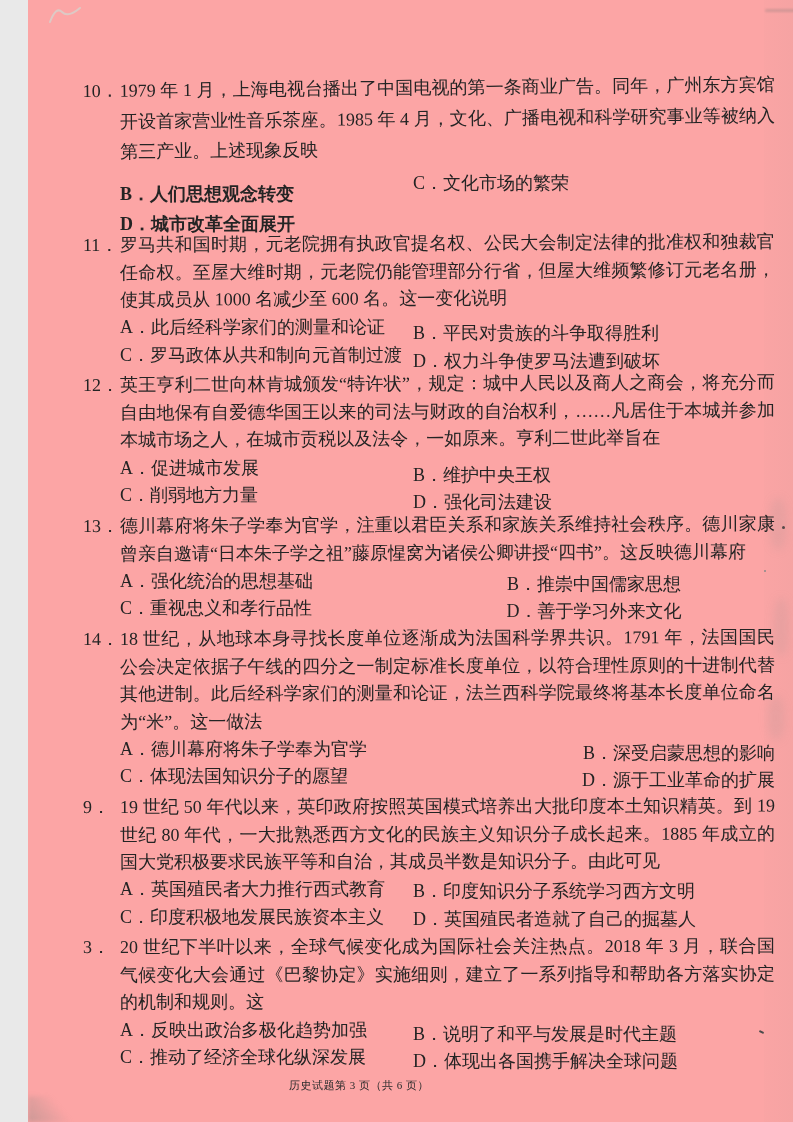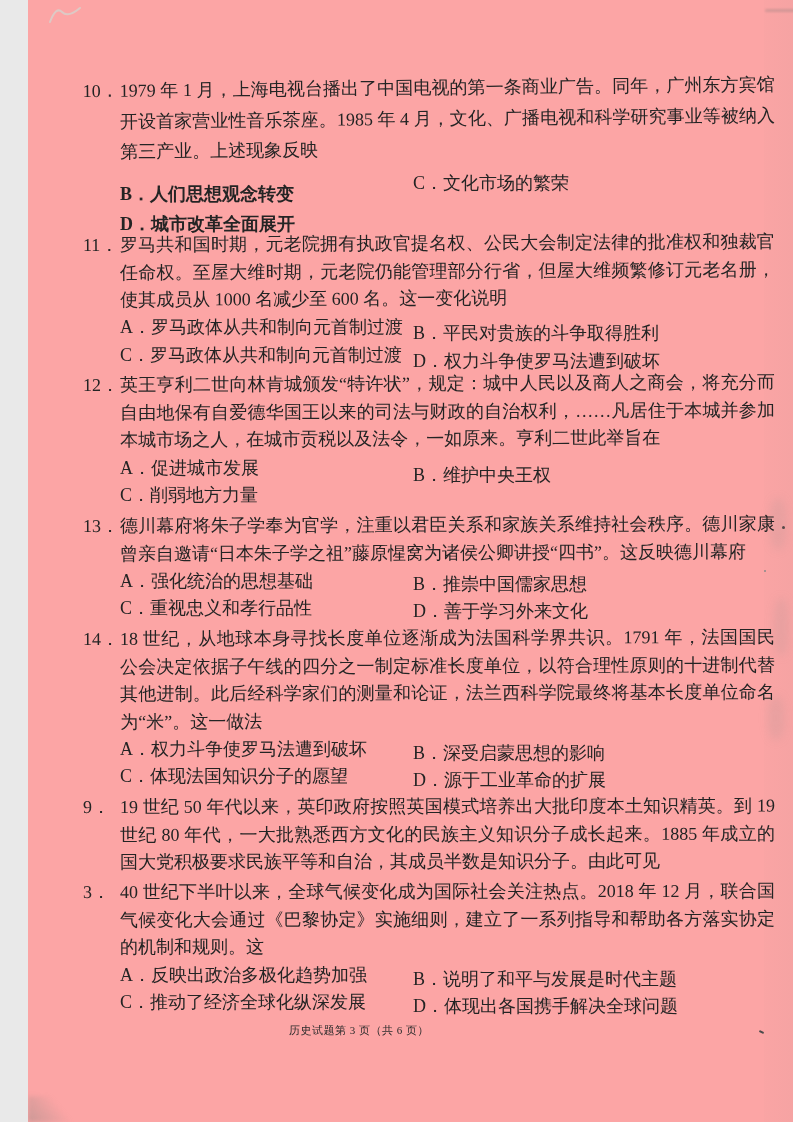--- a/index.html
+++ b/index.html
@@ -40,22 +40,22 @@
   .q0 .q-head{transform:rotate(-0.55deg);}
   .q1 .q-head{transform:rotate(-0.3deg);}
   .q2 .q-head{transform:rotate(-0.25deg);}
   .q3 .q-head{transform:rotate(-0.2deg);}
   .q4 .q-head{transform:rotate(-0.18deg);}
   .q5 .q-head{transform:rotate(-0.12deg);}
   .q6 .q-head{transform:rotate(-0.1deg);}
   .q0 .opt-right{transform:translateY(11px);font-weight:bold;}
   .q1 .opt-right{transform:translateY(6px);}
   .q2 .opt-right{transform:translateY(7px);}
-  .q3 .opt-right{transform:translateY(3px);}
-  .q4 .opt-right{transform:translateY(4px);}
+  .q3 .opt-right{transform:translateY(3px);text-align:center;}
+  .q4 .opt-right{transform:translateY(4px);text-align:right;}
   .q5 .opt-right{transform:translateY(2px);}
   .q6 .opt-right{transform:translateY(4px);}
   .footer{margin-top:6px;margin-left:206px;font-size:11px;letter-spacing:0.5px;color:#2b2b2b;}
 </style>
 </head>
 <body>
 
 <div class="page">
 
   <div class="right-strip"></div>
@@ -85,36 +85,37 @@
         <span class="opt opt-right">D．城市改革全面展开</span>
       </div>
     </div>
 
     <div class="q q1">
       <div class="q-head">
         <span class="q-num">11．</span>
         <span class="q-stem">罗马共和国时期，元老院拥有执政官提名权、公民大会制定法律的批准权和独裁官任命权。至屋大维时期，元老院仍能管理部分行省，但屋大维频繁修订元老名册，使其成员从 1000 名减少至 600 名。这一变化说明</span>
       </div>
       <div class="opts">
-        <span class="opt">A．罗马政体从共和制向元首制过渡</span>
+        <span class="opt">A．此后经科学家们的测量和论证</span>
         <span class="opt opt-right">B．平民对贵族的斗争取得胜利</span>
         <span class="opt">C．罗马政体从共和制向元首制过渡</span>
         <span class="opt opt-right">D．权力斗争使罗马法遭到破坏</span>
       </div>
     </div>
 
     <div class="q q2">
       <div class="q-head">
         <span class="q-num">12．</span>
         <span class="q-stem">英王亨利二世向林肯城颁发“特许状”，规定：城中人民以及商人之商会，将充分而自由地保有自爱德华国王以来的司法与财政的自治权利，……凡居住于本城并参加本城市场之人，在城市贡税以及法令，一如原来。亨利二世此举旨在</span>
       </div>
       <div class="opts">
         <span class="opt">A．促进城市发展</span>
         <span class="opt opt-right">B．维护中央王权</span>
         <span class="opt">C．削弱地方力量</span>
+        <span class="opt opt-right">D．强化司法建设</span>
       </div>
     </div>
 
     <div class="q q3">
       <div class="q-head">
         <span class="q-num">13．</span>
         <span class="q-stem">德川幕府将朱子学奉为官学，注重以君臣关系和家族关系维持社会秩序。德川家康曾亲自邀请“日本朱子学之祖”藤原惺窝为诸侯公卿讲授“四书”。这反映德川幕府</span>
       </div>
       <div class="opts">
         <span class="opt">A．强化统治的思想基础</span>
@@ -123,38 +124,44 @@
         <span class="opt opt-right">D．善于学习外来文化</span>
       </div>
     </div>
 
     <div class="q q4">
       <div class="q-head">
         <span class="q-num">14．</span>
         <span class="q-stem">18 世纪，从地球本身寻找长度单位逐渐成为法国科学界共识。1791 年，法国国民公会决定依据子午线的四分之一制定标准长度单位，以符合理性原则的十进制代替其他进制。此后经科学家们的测量和论证，法兰西科学院最终将基本长度单位命名为“米”。这一做法</span>
       </div>
       <div class="opts">
-        <span class="opt">A．权力斗争使罗马法遭到破坏</span>
+        <span class="opt">A．德川幕府将朱子学奉为官学</span>
         <span class="opt opt-right">B．深受启蒙思想的影响</span>
         <span class="opt">C．体现法国知识分子的愿望</span>
         <span class="opt opt-right">D．源于工业革命的扩展</span>
       </div>
     </div>
 
     <div class="q q5">
       <div class="q-head">
         <span class="q-num">9．</span>
         <span class="q-stem">19 世纪 50 年代以来，英印政府按照英国模式培养出大批印度本土知识精英。到 19 世纪 80 年代，一大批熟悉西方文化的民族主义知识分子成长起来。1885 年成立的国大党积极要求民族平等和自治，其成员半数是知识分子。由此可见</span>
       </div>
+      <div class="opts">
+        <span class="opt">A．英国殖民者大力推行西式教育</span>
+        <span class="opt opt-right">B．印度知识分子系统学习西方文明</span>
+        <span class="opt">C．印度积极地发展民族资本主义</span>
+        <span class="opt opt-right">D．英国殖民者造就了自己的掘墓人</span>
+      </div>
     </div>
 
     <div class="q q6">
       <div class="q-head">
         <span class="q-num">3．</span>
-        <span class="q-stem">40 世纪下半叶以来，全球气候变化成为国际社会关注热点。2018 年 12 月，联合国气候变化大会通过《巴黎协定》实施细则，建立了一系列指导和帮助各方落实协定的机制和规则。这</span>
+        <span class="q-stem">20 世纪下半叶以来，全球气候变化成为国际社会关注热点。2018 年 3 月，联合国气候变化大会通过《巴黎协定》实施细则，建立了一系列指导和帮助各方落实协定的机制和规则。这</span>
       </div>
       <div class="opts">
         <span class="opt">A．反映出政治多极化趋势加强</span>
         <span class="opt opt-right">B．说明了和平与发展是时代主题</span>
         <span class="opt">C．推动了经济全球化纵深发展</span>
         <span class="opt opt-right">D．体现出各国携手解决全球问题</span>
       </div>
     </div>
 
     <div class="footer">历史试题第 3 页（共 6 页）</div>

